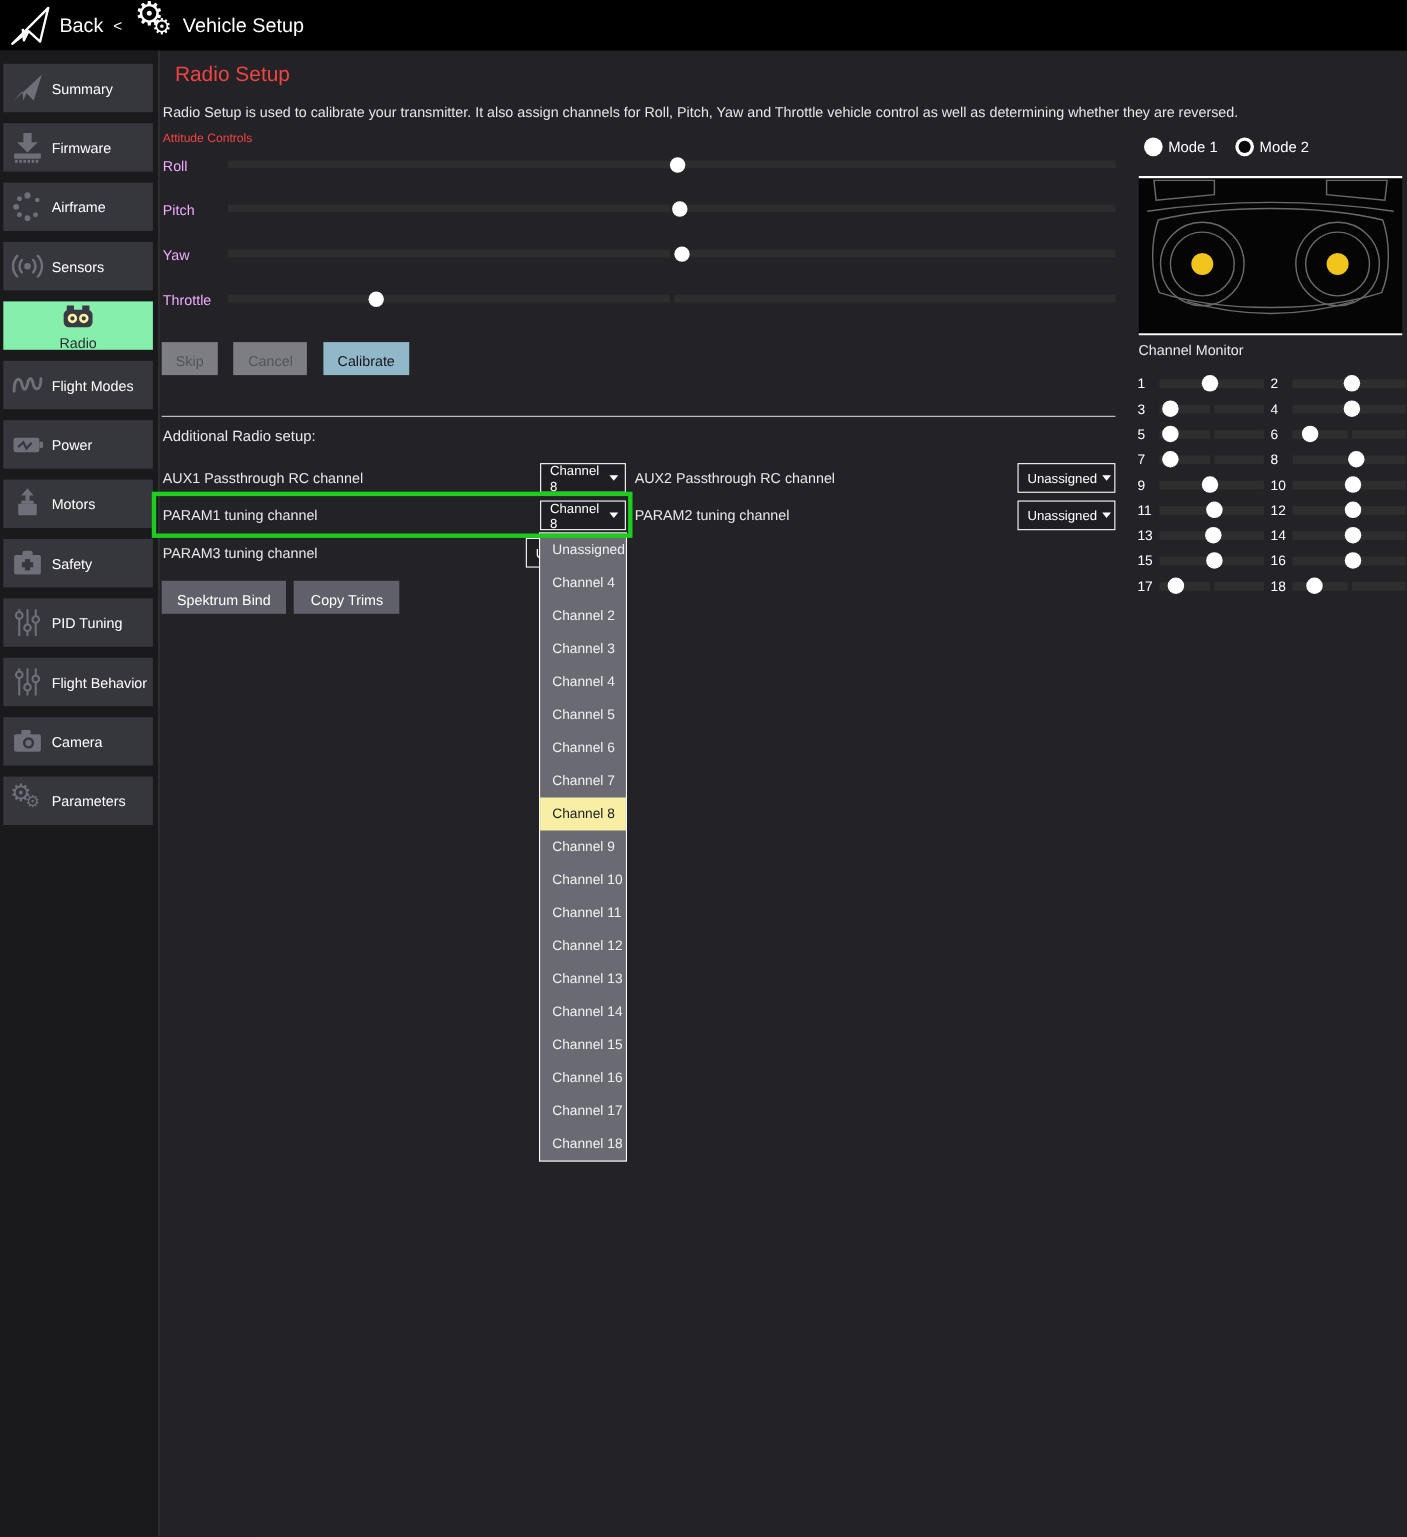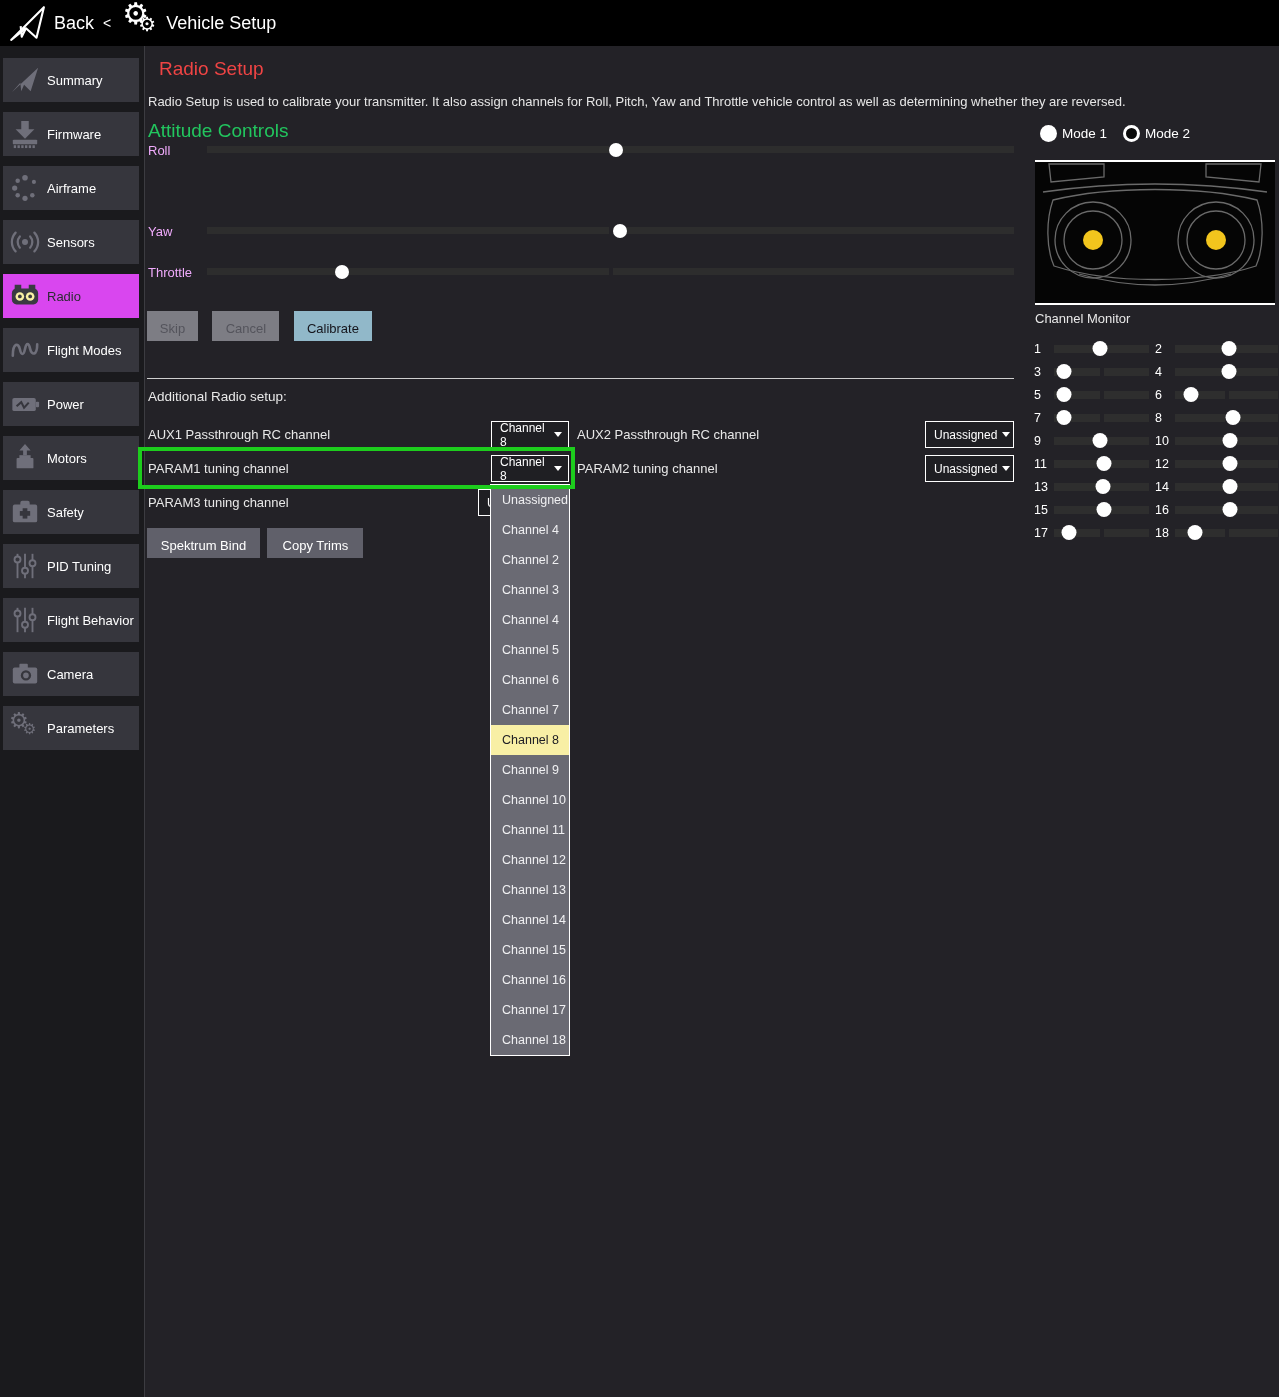--- a/index.html
+++ b/index.html
@@ -16,31 +16,31 @@
   .gearbig { position:absolute; left:2px; top:-6px; font-size:30px; color:#fff; }
   .gearsmall { position:absolute; left:18px; top:10px; font-size:20px; color:#fff; }
   .app-title { font-size:18px; color:#fff; }
 
   
   .sidebar { position:absolute; left:0; top:46px; width:145px; bottom:0; background:#1a1a1d;
              border-right:1px solid #3c3c41; box-sizing:border-box; padding-top:12px; }
   .nav-item { height:44px; margin:0 5px 10px 3px; background:#36363d; display:flex; align-items:center; }
   .nav-item .ic { width:44px; display:flex; justify-content:center; align-items:center; }
   .nav-item .lbl { font-size:13px; color:#fff; }
-  .nav-item.selected { background:#d946ef; }
+  .nav-item.selected { background:#86efac;flex-direction:column; }
   .nav-item.selected .lbl { color:#2c2c33; }
   .gearsicon { position:relative; width:32px; height:30px; color:#6f6f7a; }
   .gearsicon .g1 { position:absolute; left:0; top:-5px; font-size:22px; }
   .gearsicon .g2 { position:absolute; left:14px; top:7px; font-size:15px; }
 
   
   .main { position:absolute; left:145px; top:46px; right:0; bottom:0; }
   .page-title { position:absolute; left:14px; top:12px; font-size:19px; color:#ef4444;text-align:right; }
   .desc { position:absolute; left:3px; top:48px; font-size:13px; color:#e6e6e6; width:990px; }
-  .att-heading { position:absolute; left:3px; top:74px; font-size:19px; color:#22c55e; }
+  .att-heading { position:absolute; left:3px; top:74px; font-size:11px; color:#ef4444; }
   .srow { position:absolute; left:3px; width:1012px; height:16px; }
   .srow .slbl { position:absolute; left:0; top:1px; font-size:13px; color:#f0abfc; }
   .track { position:absolute; left:59px; top:4px; width:807px; height:7px; background:#2d2d2d; }
   .track::after { content:''; position:absolute; left:calc(50% - 2px); width:4px; top:0; bottom:0; background:#232227; }
   .handle { position:absolute; top:-3.5px; width:14px; height:14px; border-radius:50%; background:#fff;
             transform:translateX(-50%); z-index:2; }
   .btnrow { position:absolute; left:2px; top:265px; height:33px; }
   .btn { display:inline-block; height:30px; line-height:33px; text-align:center; font-size:13px;
          border:none; vertical-align:top; }
   .btn.disabled { background:#7d7d84; color:#54545c; }
@@ -290,20 +290,26 @@
     <div class="page-title">Radio Setup</div>
     <div class="desc">Radio Setup is used to calibrate your transmitter. It also assign channels for Roll, Pitch, Yaw and Throttle vehicle control as well as determining whether they are reversed.</div>
     <div class="att-heading">Attitude Controls</div>
 
     <div class="srow" style="top:96px">
       <span class="slbl">Roll</span>
       <div class="track">
           <div class="handle" style="left: 50.7%;"></div>
         </div>
     </div>
+    <div class="srow" style="top:136px">
+      <span class="slbl">Pitch</span>
+      <div class="track">
+          <div class="handle" style="left: 50.9%;"></div>
+        </div>
+    </div>
     <div class="srow" style="top:177px">
       <span class="slbl">Yaw</span>
       <div class="track">
           <div class="handle" style="left: 51.2%;"></div>
         </div>
     </div>
     <div class="srow" style="top:218px">
       <span class="slbl">Throttle</span>
       <div class="track">
           <div class="handle" style="left: 16.7%;"></div>

